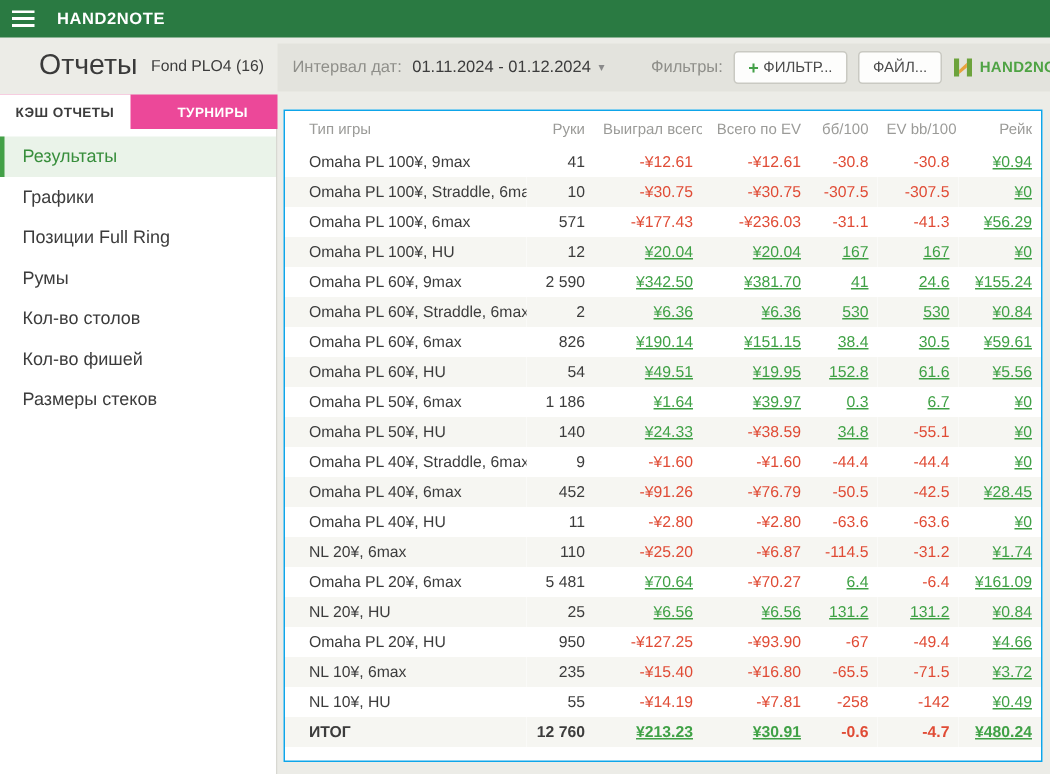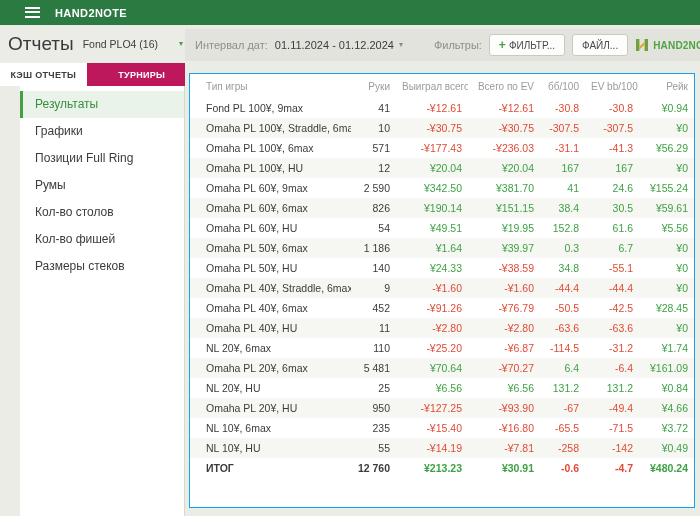--- a/index.html
+++ b/index.html
@@ -1,64 +1,64 @@
 <!DOCTYPE html>
 <html><head>
 <meta charset="utf-8">
 <title>Hand2Note</title>
 <style>
   * { margin:0; padding:0; box-sizing:border-box; }
   html,body { width:700px; height:516px; overflow:hidden; }
   body { font-family:"Liberation Sans","DejaVu Sans",sans-serif; background:#ECECE7; font-size:11px; color:#3C3C3C; }
 
   
-  .topbar { height:25px; background:#2A7A42; display:flex; align-items:center; gap:15px; padding:0 25px; }
+  .topbar { height:25px; background:#2A7A42; display:flex; align-items:center; gap:15px; padding:0 8px; }
   .hamburger { width:15px; height:11px; cursor:pointer;
     background:linear-gradient(#fff 0 2px, rgba(0,0,0,0) 2px 4.5px, #fff 4.5px 6.5px, rgba(0,0,0,0) 6.5px 9px, #fff 9px 11px); }
   .topbar-title { color:#fff; font-weight:bold; font-size:11px; letter-spacing:.4px; }
 
   
   .header-row { height:38px; display:flex; align-items:stretch; }
-  .header-left { width:185px; flex:none; display:flex; align-items:center; gap:9px; padding-left:8px; }
+  .header-left { width:185px; flex:none; display:flex; align-items:center; gap:9px; padding-left:26px; }
   .page-title { font-size:19px; color:#3A3A3A; }
   .db-selector { font-size:10.5px; color:#3C3C3C; cursor:pointer; display:flex; align-items:center; gap:21px; white-space:nowrap; }
   .caret { font-size:8px; line-height:1; }
   .green-caret { color:#43A047; }
   .gray-caret { color:#8A8A8A; }
   .toolbar { flex:1; background:#E3E3DD; margin:4px 0 2px; display:flex; align-items:center; gap:7px; padding:0 10px; }
   .tool-label { color:#8F8F8A; white-space:nowrap; }
   .date-range { color:#3C3C3C; cursor:pointer; display:flex; align-items:center; gap:5px; white-space:nowrap; }
   .filters-label { margin-left:24px; }
   .btn { display:inline-flex; align-items:center; gap:3px; background:#FDFDFC; border:1px solid #C9C9C2; border-radius:3px;
     height:22px; padding:0 9px; font-size:10px; color:#4A4A4A; font-family:inherit; cursor:pointer; white-space:nowrap; }
   .plus { color:#43A047; font-weight:bold; font-size:12px; }
   .brand { margin-left:auto; display:flex; align-items:center; gap:4px; cursor:pointer; }
   .brand-text { color:#4FA344; font-weight:bold; font-size:10px; letter-spacing:.2px; }
 
   
   .body-row { display:flex; height:453px; }
   .sidebar { width:185px; flex:none; display:flex; flex-direction:column; }
-  .tabs { display:flex; height:23px; background:#be185d; flex:none;gap:12px; }
+  .tabs { display:flex; height:23px; background:#ec4899; flex:none;gap:12px; }
   .tab { flex:1; display:flex; align-items:center; justify-content:center; font-size:9px; font-weight:bold;
     color:#fff; letter-spacing:.3px; cursor:pointer; white-space:nowrap; }
   .tab.active { background:#fff; color:#3C3C3C; }
-  .menu { flex:1; background:#fff; border-right:1px solid #D8D8D2; padding-top:5px;margin-left:20px; }
+  .menu { flex:1; background:#fff; border-right:1px solid #D8D8D2; padding-top:5px; }
   .menu-item { height:27px; line-height:27px; padding-left:12px; font-size:12px; color:#3C3C3C; cursor:pointer;
     border-left:3px solid rgba(0,0,0,0); white-space:nowrap; }
   .menu-item.selected { background:#EAF3E9; border-left-color:#43A047; color:#388E3C; }
 
   .main { flex:1; padding:10px 5px 8px 4px; }
   .table-card { background:#fff; border:1px solid #0ea5e9; height:100%; overflow:hidden; }
   .report-table { width:100%; border-collapse:collapse; table-layout:fixed; font-size:10.5px; line-height:13px; }
   th { color:#9B9B98; font-weight:normal; font-size:10px; text-align:right; padding:6px 6px 5px; white-space:nowrap; overflow:hidden; }
   th.col-game { text-align:left; padding-left:16px; }
   td { text-align:right; padding:3.5px 6px; white-space:nowrap; overflow:hidden; }
   td.col-game { text-align:left; padding-left:16px; color:#3C3C3C; }
   tbody tr:nth-child(even) { background:#F6F6F2; }
-  .num.pos { color:#3FA145; }
+  .num.pos { color:#3FA145;text-decoration:underline; }
   .num.neg { color:#E04B35; }
   .num.plain { color:#3C3C3C; }
   .total-row td { font-weight:bold; }
 </style>
 </head>
 <body>
 
 <div class="app">
 
   <header class="topbar">
@@ -133,21 +133,21 @@
                 <th>Руки</th>
                 <th>Выиграл всего</th>
                 <th>Всего по EV</th>
                 <th>бб/100</th>
                 <th>EV bb/100</th>
                 <th>Рейк</th>
               </tr>
           </thead>
           <tbody>
               <tr>
-                <td class="col-game">Fond PL 100¥, 9max</td>
+                <td class="col-game">Omaha PL 100¥, 9max</td>
                 <td class="num plain">41</td>
                 <td class="num neg">-¥12.61</td>
                 <td class="num neg">-¥12.61</td>
                 <td class="num neg">-30.8</td>
                 <td class="num neg">-30.8</td>
                 <td class="num pos">¥0.94</td>
               </tr>
               <tr>
                 <td class="col-game">Omaha PL 100¥, Straddle, 6max</td>
                 <td class="num plain">10</td>
@@ -176,20 +176,29 @@
                 <td class="num pos">¥0</td>
               </tr>
               <tr>
                 <td class="col-game">Omaha PL 60¥, 9max</td>
                 <td class="num plain">2 590</td>
                 <td class="num pos">¥342.50</td>
                 <td class="num pos">¥381.70</td>
                 <td class="num pos">41</td>
                 <td class="num pos">24.6</td>
                 <td class="num pos">¥155.24</td>
+              </tr>
+              <tr>
+                <td class="col-game">Omaha PL 60¥, Straddle, 6max</td>
+                <td class="num plain">2</td>
+                <td class="num pos">¥6.36</td>
+                <td class="num pos">¥6.36</td>
+                <td class="num pos">530</td>
+                <td class="num pos">530</td>
+                <td class="num pos">¥0.84</td>
               </tr>
               <tr>
                 <td class="col-game">Omaha PL 60¥, 6max</td>
                 <td class="num plain">826</td>
                 <td class="num pos">¥190.14</td>
                 <td class="num pos">¥151.15</td>
                 <td class="num pos">38.4</td>
                 <td class="num pos">30.5</td>
                 <td class="num pos">¥59.61</td>
               </tr>

